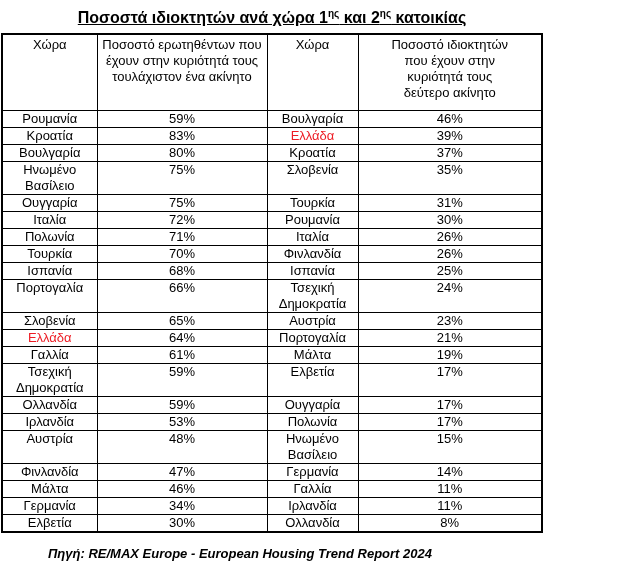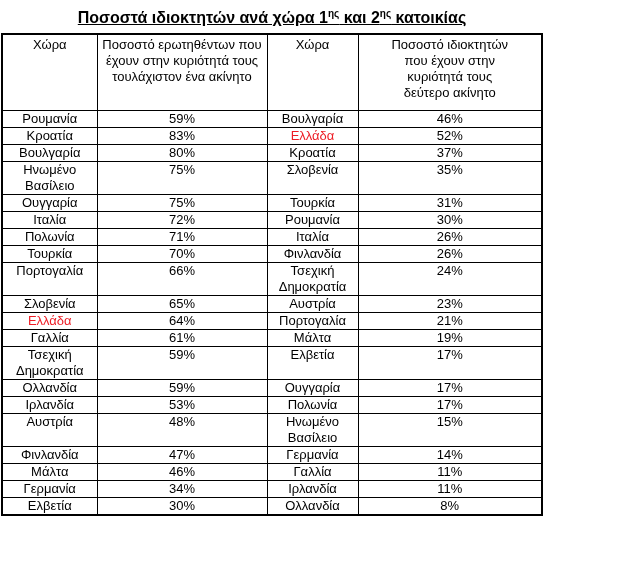--- a/index.html
+++ b/index.html
@@ -79,21 +79,21 @@
         <tr>
           <td>Ρουμανία</td>
           <td>59%</td>
           <td>Βουλγαρία</td>
           <td>46%</td>
         </tr>
         <tr>
           <td>Κροατία</td>
           <td>83%</td>
           <td style="color: rgb(237, 28, 36);">Ελλάδα</td>
-          <td>52%</td>
+          <td>39%</td>
         </tr>
         <tr>
           <td>Βουλγαρία</td>
           <td>80%</td>
           <td>Κροατία</td>
           <td>37%</td>
         </tr>
         <tr>
           <td>Ηνωμένο Βασίλειο</td>
           <td>75%</td>
@@ -118,20 +118,26 @@
           <td>Ιταλία</td>
           <td>26%</td>
         </tr>
         <tr>
           <td>Τουρκία</td>
           <td>70%</td>
           <td>Φινλανδία</td>
           <td>26%</td>
         </tr>
         <tr>
+          <td>Ισπανία</td>
+          <td>68%</td>
+          <td>Ισπανία</td>
+          <td>25%</td>
+        </tr>
+        <tr>
           <td>Πορτογαλία</td>
           <td>66%</td>
           <td>Τσεχική Δημοκρατία</td>
           <td>24%</td>
         </tr>
         <tr>
           <td>Σλοβενία</td>
           <td>65%</td>
           <td>Αυστρία</td>
           <td>23%</td>
@@ -192,14 +198,15 @@
         </tr>
         <tr>
           <td>Ελβετία</td>
           <td>30%</td>
           <td>Ολλανδία</td>
           <td>8%</td>
         </tr>
       </tbody>
   </table>
 
+  <div class="footer">Πηγή: RE/MAX Europe - European Housing Trend Report 2024</div>
 
 </div>
 
 </body></html>

